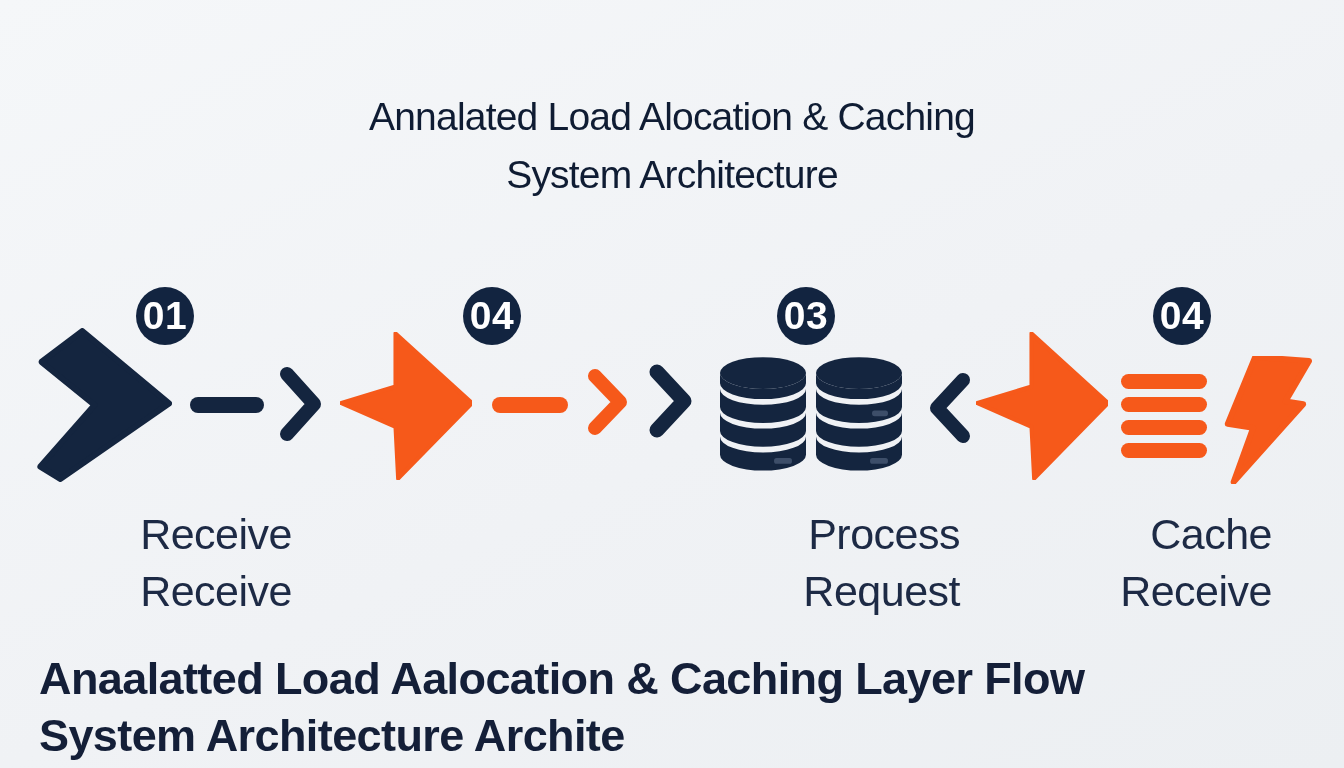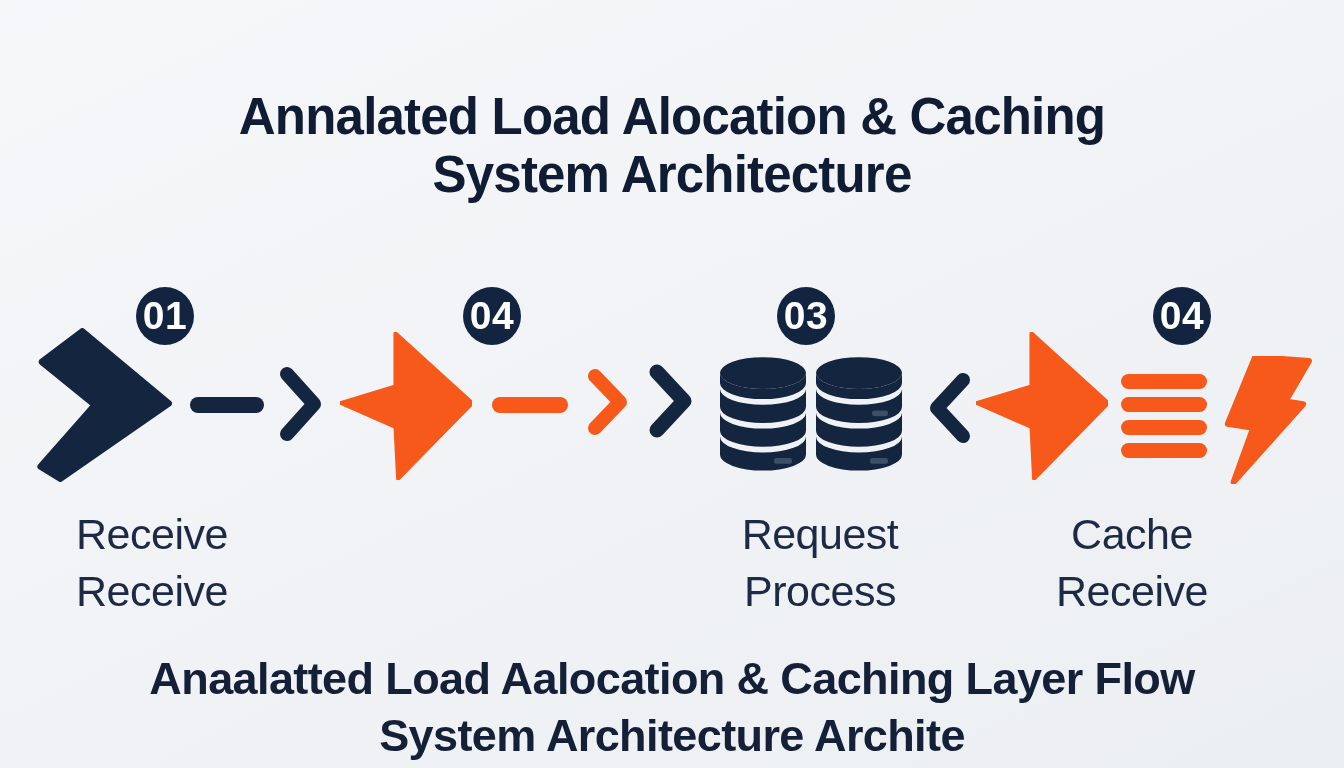--- a/index.html
+++ b/index.html
@@ -4,36 +4,37 @@
 <style>
   html,body{margin:0;padding:0;background:#dfe3e8;}
   .canvas{
     position:relative;width:1344px;height:768px;overflow:hidden;
     background:linear-gradient(155deg,#f5f7f9 0%,#f0f2f5 55%,#ecEFf2 100%);
     font-family:"Liberation Sans","DejaVu Sans",sans-serif;
     -webkit-font-smoothing:antialiased;
   }
   .title{
     position:absolute;top:88px;left:0;right:0;text-align:center;
-    font-size:51px;line-height:58px;font-weight:700;letter-spacing:-0.8px;
+    font-size:39px;line-height:58px;font-weight:400;letter-spacing:-0.8px;
     color:#0f1c33;
   }
   .caption{
-    position:absolute;top:650px;left:0;right:0;text-align:center;
+    position:absolute;top:650px;left:0;right:0;text-align:left;
     font-size:45px;line-height:57px;font-weight:600;letter-spacing:-0.6px;
     color:#141f38;
+    padding-left:39px;
   }
   .badge{
     position:absolute;top:287px;width:58px;height:58px;border-radius:50%;
     background:var(--badge_fill,#122440);color:var(--badge_text,#ffffff);
     display:flex;align-items:center;justify-content:center;
     font-size:39px;font-weight:700;letter-spacing:0.5px;
   }
   .step-label{
-    position:absolute;top:506px;width:280px;text-align:center;
+    position:absolute;top:506px;width:280px;text-align:right;
     font-size:43px;line-height:57px;font-weight:500;letter-spacing:-0.5px;
     color:#1d2a45;
   }
   .icon{position:absolute;}
   .dash{position:absolute;height:16px;border-radius:9px;}
   .dash-navy{background:var(--navy,#14253f);}
   .dash-orange{background:var(--orange,#f6591a);}
   .fill-navy{fill:var(--navy,#14253f);}
   .fill-orange{fill:var(--orange,#f6591a);}
   .fill-hl{fill:#3d4e69;}
@@ -140,22 +141,22 @@
     <svg viewBox="0 0 100 130" preserveAspectRatio="none">
       <polygon class="fill-orange" points="42,1 97,5 73,46 91,49 20,128 40,73 14,69" stroke="var(--orange,#f6591a)" stroke-width="6" stroke-linejoin="round"></polygon>
     </svg>
   </div>
 
   <div class="step-label" style="left:12px;">
     <div>Receive</div>
     <div>Receive</div>
   </div>
   <div class="step-label" style="left:680px;">
+    <div>Process</div>
     <div>Request</div>
-    <div>Process</div>
   </div>
   <div class="step-label" style="left:992px;">
     <div>Cache</div>
     <div>Receive</div>
   </div>
 
   <div class="caption">
     <div>Anaalatted Load Aalocation &amp; Caching Layer Flow</div>
     <div>System Architecture Archite</div>
   </div>

